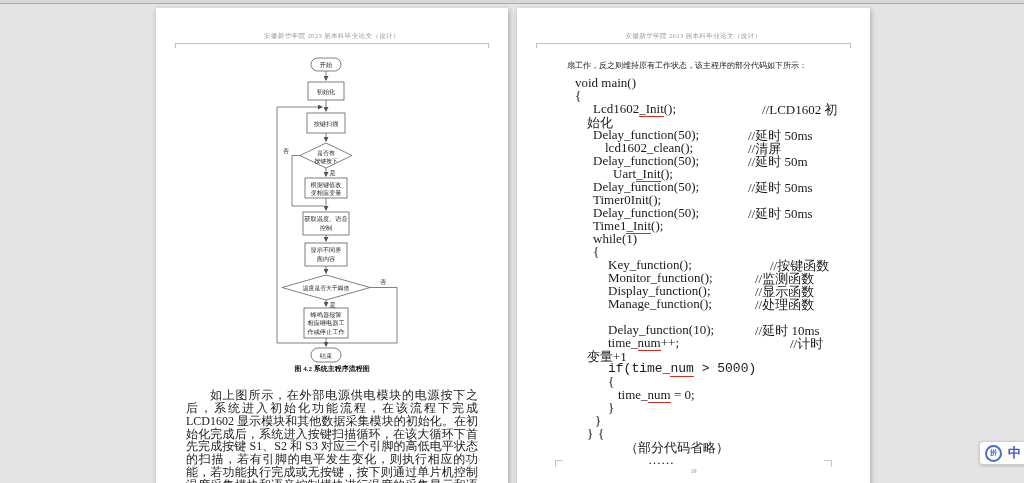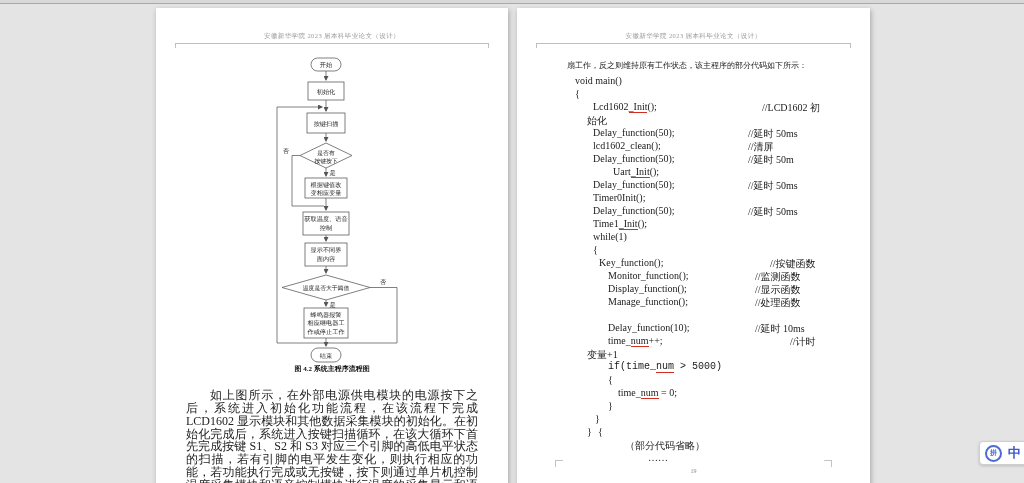--- a/index.html
+++ b/index.html
@@ -17,21 +17,21 @@
   .bodytext{position:absolute;top:369px;left:30px;width:292px;font-size:12px;line-height:12.85px;
             color:#222;text-align:justify;text-indent:2em}
   .intro{position:absolute;top:52px;left:50px;width:262px;font-size:8px;color:#222}
   .pagenum{position:absolute;top:460px;left:0;right:0;text-align:center;font-size:6px;color:#8a8a8a}
   .fmark{position:absolute;top:452px;width:7px;height:6px}
   .fmark.l{left:38px;border-left:1px solid #c4c4c4;border-top:1px solid #c4c4c4}
   .fmark.r{right:38px;border-right:1px solid #c4c4c4;border-top:1px solid #c4c4c4}
   .flow{position:absolute;top:0;left:0}
   .flow text{fill:#1d1d1d;font-family:"Liberation Serif",serif}
   .code{position:absolute;top:0;left:0;width:353px;height:470px}
-  .cl{position:absolute;left:0;width:353px;height:13px;font-size:10px;color:#1a1a1a}
+  .cl{position:absolute;left:0;width:353px;height:13px;font-size:13px;color:#1a1a1a}
   .cl span{position:absolute;top:0;white-space:pre}
   .sp{font-style:normal;border-bottom:1px solid #cf2e21}
   .ime{position:absolute;left:979px;top:441px;height:24px;width:70px;background:#fff;border:1px solid #cfcfcf;
        border-radius:4px;box-shadow:0 1px 3px rgba(0,0,0,.18);display:flex;align-items:center;padding:0 5px;gap:6px;box-sizing:border-box}
   .ime-icon{width:13px;height:13px;border:2px solid #4d6bd8;border-radius:50%;color:#4d6bd8;font-size:7px;
             display:flex;align-items:center;justify-content:center;font-weight:bold;flex:none;
             font-family:"Liberation Sans",sans-serif}
   .ime-mode{color:#3c57c9;font-size:13px;font-weight:bold;font-family:"Liberation Sans",sans-serif}
 </style>
 </head>
@@ -129,21 +129,21 @@
         <span style="left: 245px;">//LCD1602 初</span>
       </div>
       <div class="cl" style="top: 106px;">
         <span style="left: 70px;">始化</span>
       </div>
       <div class="cl" style="top: 119px;">
         <span style="left: 76px;">Delay_function(50);</span>
         <span style="left: 231px;">//延时 50ms</span>
       </div>
       <div class="cl" style="top: 132px;">
-        <span style="left: 76px; text-align: right;">lcd1602_clean();</span>
+        <span style="left: 88px; text-align: right;">lcd1602_clean();</span>
         <span style="left: 231px;">//清屏</span>
       </div>
       <div class="cl" style="top: 145px;">
         <span style="left: 76px;">Delay_function(50);</span>
         <span style="left: 231px;">//延时 50m</span>
       </div>
       <div class="cl" style="top: 158px;">
         <span style="left: 76px; margin-left: 20px;">Uart<em class="sp">_Init</em>();</span>
       </div>
       <div class="cl" style="top: 171px;">
@@ -160,21 +160,21 @@
       <div class="cl" style="top: 210px;">
         <span style="left: 76px;">Time1<em class="sp">_Init</em>();</span>
       </div>
       <div class="cl" style="top: 223px;">
         <span style="left: 76px;">while(1)</span>
       </div>
       <div class="cl" style="top: 236px;">
         <span style="left: 76px;">{</span>
       </div>
       <div class="cl" style="top: 249px;">
-        <span style="left: 82px;">Key_function();</span>
+        <span style="left: 91px;">Key_function();</span>
         <span style="left: 253px;">//按键函数</span>
       </div>
       <div class="cl" style="top: 262px;">
         <span style="left: 91px;">Monitor_function();</span>
         <span style="left: 238px;">//监测函数</span>
       </div>
       <div class="cl" style="top: 275px;">
         <span style="left: 91px;">Display_function();</span>
         <span style="left: 238px;">//显示函数</span>
       </div>

